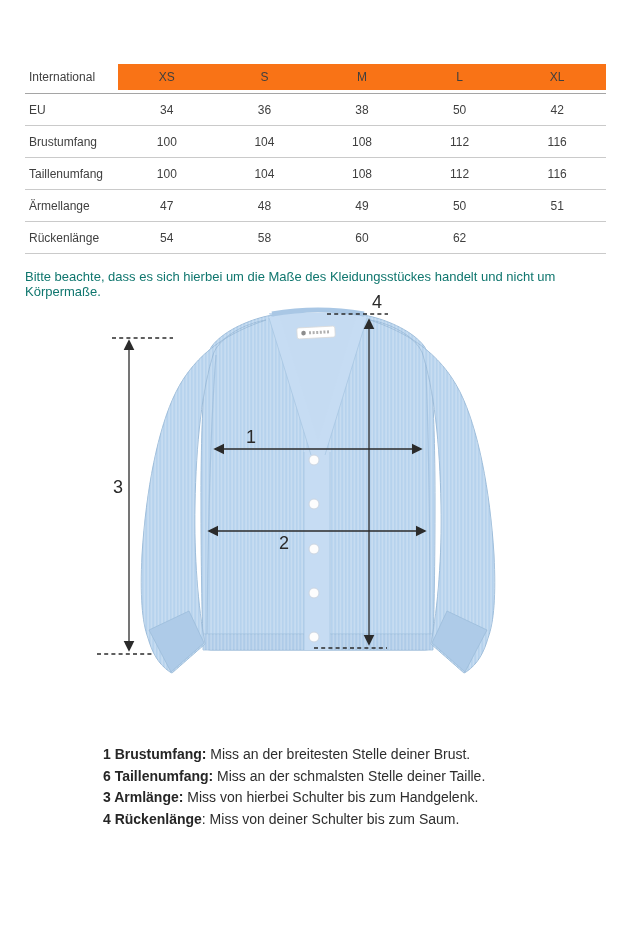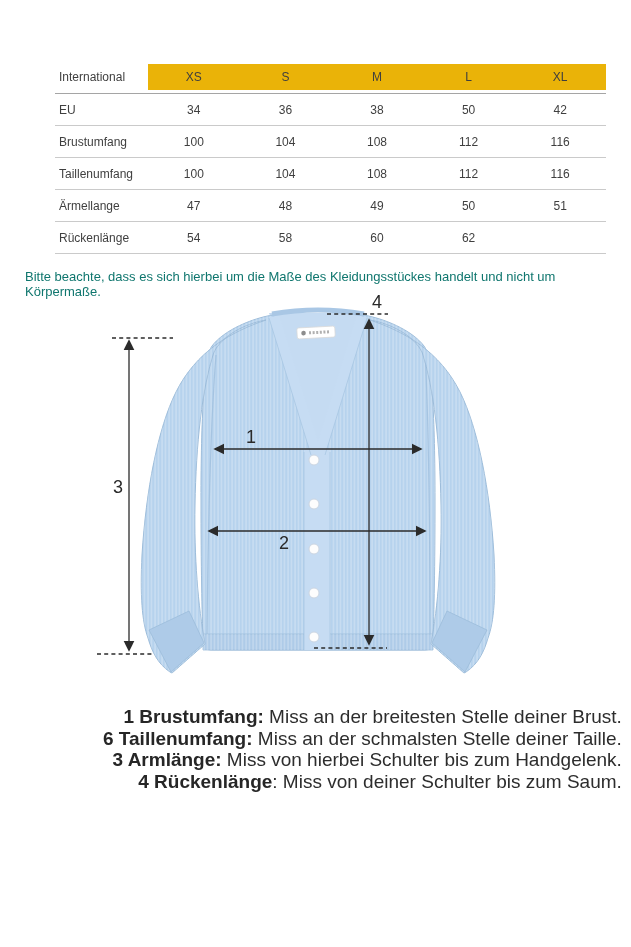--- a/index.html
+++ b/index.html
@@ -5,33 +5,33 @@
   html,body{margin:0;padding:0;background:#ffffff;}
   body{
     width:631px;height:947px;position:relative;overflow:hidden;
     font-family:"Liberation Sans",sans-serif;color:#3f3f3f;
     -webkit-font-smoothing:antialiased;
   }
   
   .size-table{position:absolute;left:25px;top:64px;width:581px;font-size:12px;}
   .t-row{
     display:grid;grid-template-columns:93px repeat(5,1fr);
-    height:31px;border-bottom:1px solid #cacaca;margin-left:30px;
+    height:31px;border-bottom:1px solid #cacaca;
   }
   .t-row .cell{display:flex;align-items:center;justify-content:center;height:100%;}
   .t-row .cell.label{justify-content:flex-start;padding-left:4px;}
   .t-row.header-row{height:29px;border-bottom:1px solid #a5a5a5;}
   .t-row.header-row .cell{height:26px;}
-  .t-row.header-row .cell.size{background:#eab308;}
+  .t-row.header-row .cell.size{background:#f97316;}
   
   .note{position:absolute;left:25px;top:269px;width:580px;font-size:13px;color:#0f766e;}
   
   .diagram{position:absolute;left:88px;top:290px;width:452px;height:412px;}
   
-  .legend{position:absolute;left:103px;top:706px;font-size:19px;line-height:21.5px;color:#2d2d2d;text-align:right;}
+  .legend{position:absolute;left:103px;top:744px;font-size:14px;line-height:21.5px;color:#2d2d2d;}
   .legend .item b{font-weight:700;color:#262626;}
 </style>
 </head>
 <body>
 
 <div class="size-table">
   <div class="t-row header-row">
     <div class="cell label">International</div>
     <div class="cell size">XS</div>
     <div class="cell size">S</div>

